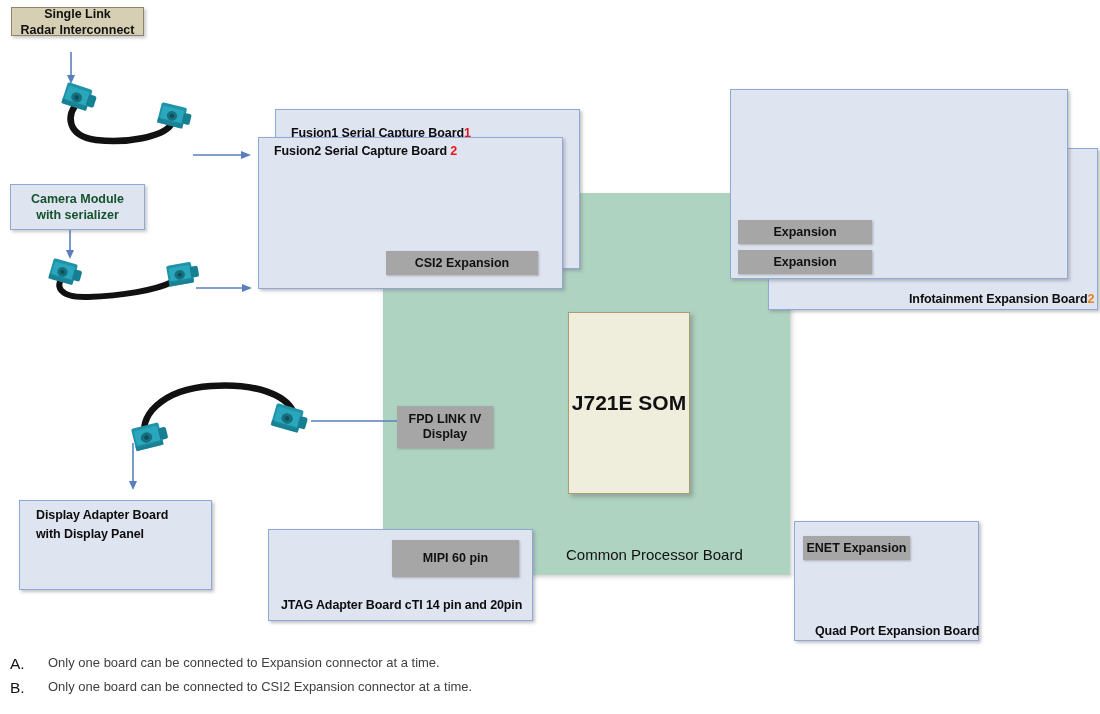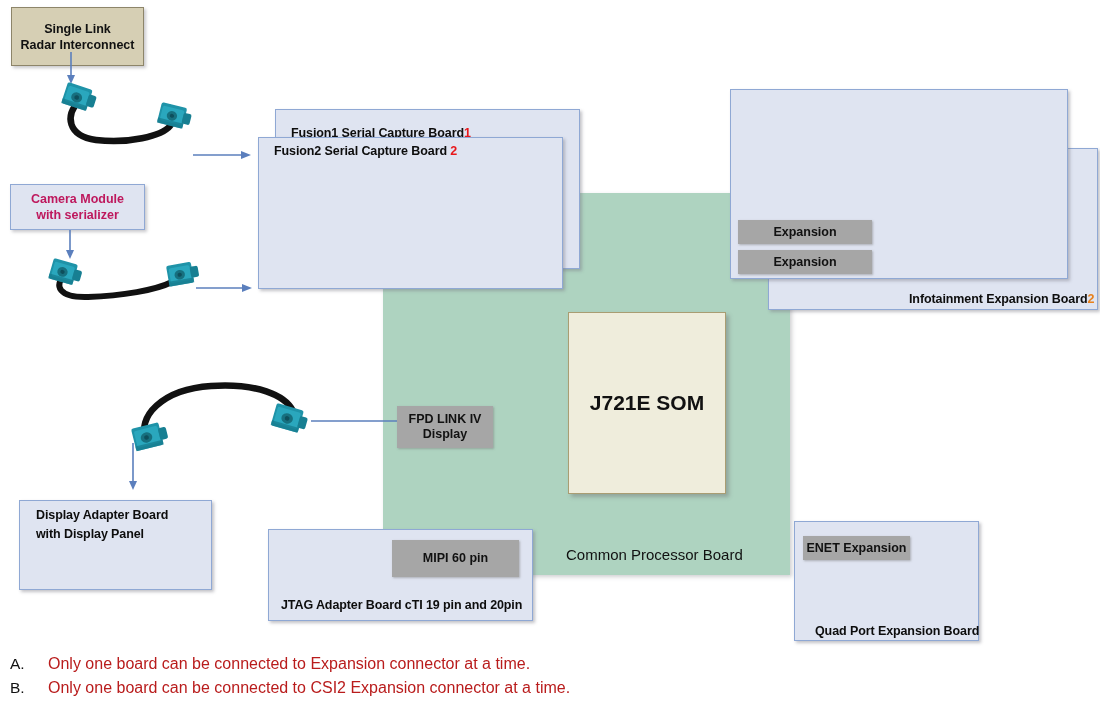--- a/index.html
+++ b/index.html
@@ -41,21 +41,21 @@
     line-height:16px;
   }
 
   
   .simplebox{
     background:#dfe4f1;
     border:1.5px solid #8fa8d4;
     box-shadow:2px 2px 3px rgba(120,120,130,.40);
     display:flex;align-items:center;justify-content:center;
     text-align:center;
-    font-weight:bold;font-size:12.5px;color:#be185d;
+    font-weight:bold;font-size:12.5px;color:#14532d;
     line-height:16px;
   }
 
   
   .greenboard{
     background:#aed3c0;
     box-shadow:2px 2px 4px rgba(120,120,130,.35);
   }
   .green-label{
     position:absolute;
@@ -88,33 +88,33 @@
   .cable{position:absolute;}
   .cable svg{display:block;overflow:visible;}
 
   
   .notes{
     position:absolute;left:0;top:655px;width:1100px;
     font-family:"Liberation Sans", sans-serif;
   }
   .note-row{display:flex;align-items:flex-start;margin-bottom:6px;}
   .note-key{width:38px;flex:none;padding-left:10px;font-size:15.5px;color:#111;}
-  .note-text{font-size:16px;color:#b91c1c;}
+  .note-text{font-size:13px;color:#404040;}
 </style>
 </head>
 <body>
 
 <div id="stage">
 
   <div class="box greenboard" style="left:383px;top:193px;width:407px;height:382px;"></div>
   <div class="green-label" style="left:566px;top:546px;">Common Processor Board</div>
 
-  <div class="box som" style="left:568px;top:312px;width:158px;height:182px;">J721E SOM</div>
-
-  <div class="box tanbox" style="left:11px;top:7px;width:133px;height:59px;">
+  <div class="box som" style="left:568px;top:312px;width:122px;height:182px;">J721E SOM</div>
+
+  <div class="box tanbox" style="left:11px;top:7px;width:133px;height:29px;">
     <div>
       <span>Single Link</span><br>
       <span>Radar Interconnect</span>
     </div>
   </div>
 
   <div class="arrow" style="left:63px;top:52px;">
     <svg width="20" height="34" viewBox="0 0 20 34">
       <line x1="8" y1="0" x2="8" y2="25" stroke="#5b7fbd" stroke-width="1.6"></line>
       <polygon points="8,32 4,23 12,23" fill="#5b7fbd"></polygon>
@@ -198,20 +198,21 @@
   <div class="box board" style="left:275px;top:109px;width:305px;height:160px;"></div>
   <div class="board-label" style="left:291px;top:126px;">
     <span>Fusion1 Serial Capture Board</span><span class="sup red">1</span>
   </div>
 
   <div class="box board" style="left:258px;top:137px;width:305px;height:152px;"></div>
   <div class="board-label" style="left:274px;top:144px;">
     <span>Fusion2 Serial Capture Board</span><span class="sup red">&nbsp;</span><span class="sup red">2</span>
   </div>
 
+  <div class="box gray" style="left:386px;top:251px;width:152px;height:24px;">CSI2 Expansion</div>
 
   <div class="box board" style="left:768px;top:148px;width:330px;height:162px;"></div>
   <div class="board-label" style="left:897px;top:292px;padding-left:12px;">
     <span>Infotainment Expansion Board</span><span class="sup orange">2</span>
   </div>
 
   <div class="box board" style="left:730px;top:89px;width:338px;height:190px;"></div>
 
   <div class="box gray" style="left:738px;top:220px;width:134px;height:24px;">Expansion</div>
   <div class="box gray" style="left:738px;top:250px;width:134px;height:24px;">Expansion</div>
@@ -261,21 +262,21 @@
   </div>
 
   <div class="box board" style="left:19px;top:500px;width:193px;height:90px;"></div>
   <div class="board-label" style="left:36px;top:506px;line-height:19px;">
     <span>Display Adapter Board</span><br>
     <span>with Display Panel</span>
   </div>
 
   <div class="box board" style="left:268px;top:529px;width:265px;height:92px;"></div>
   <div class="box gray" style="left:392px;top:540px;width:127px;height:37px;">MIPI 60 pin</div>
-  <div class="board-label" style="left:281px;top:598px;">JTAG Adapter Board  cTI 19 pin and 20pin</div>
+  <div class="board-label" style="left:281px;top:598px;">JTAG Adapter Board  cTI 14 pin and 20pin</div>
 
   <div class="box board" style="left:794px;top:521px;width:185px;height:120px;"></div>
   <div class="box gray" style="left:803px;top:536px;width:107px;height:24px;">ENET Expansion</div>
   <div class="board-label" style="left:815px;top:624px;">Quad Port Expansion Board</div>
 
   <div class="notes">
     <div class="note-row">
       <div class="note-key">A.</div>
       <div class="note-text">Only one board can be connected to Expansion connector at a time.</div>
     </div>

